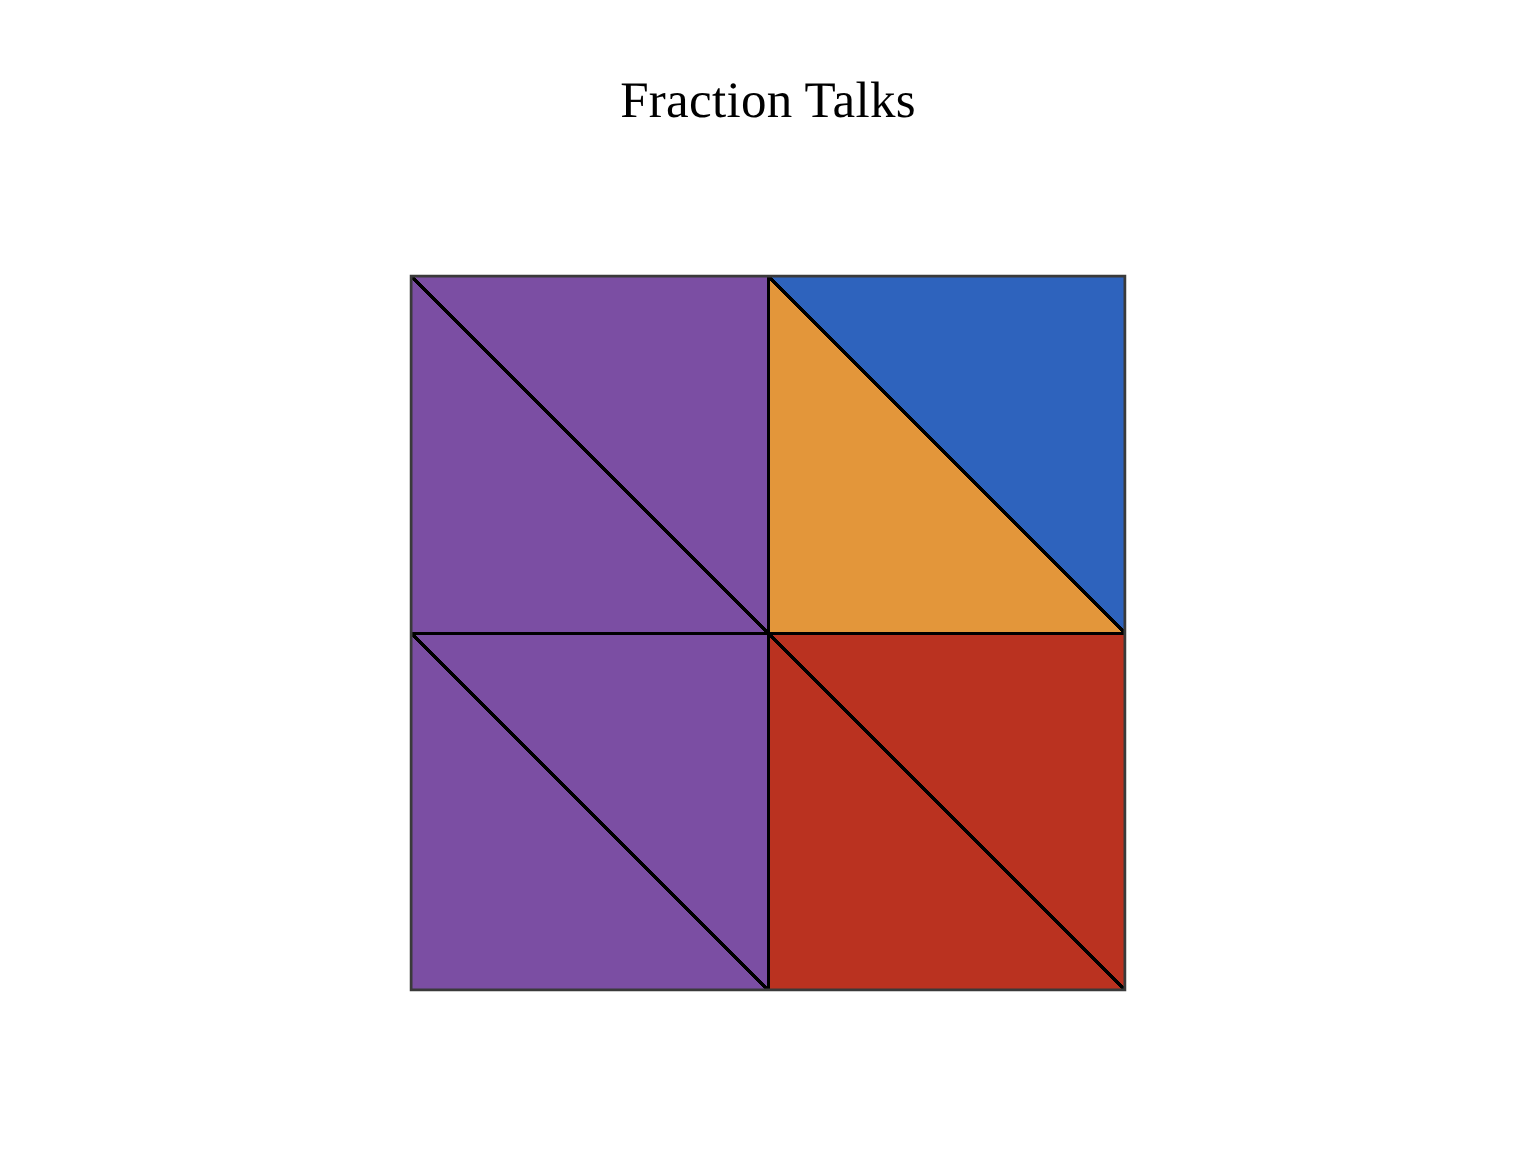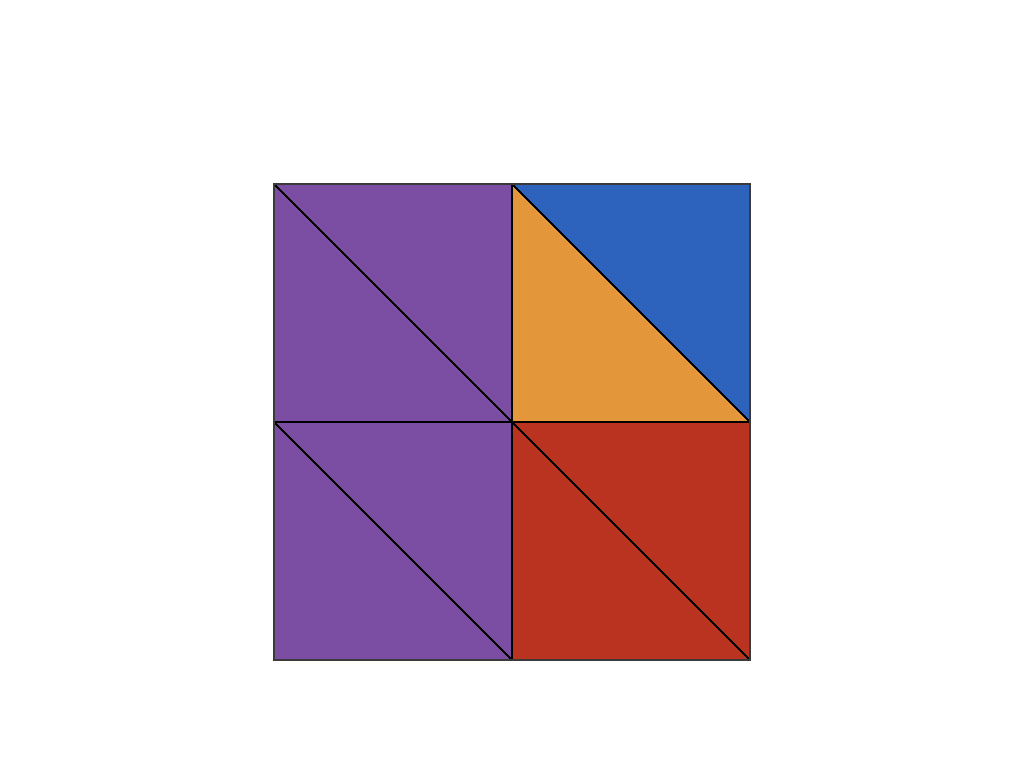--- a/index.html
+++ b/index.html
@@ -52,20 +52,21 @@
     display: block;
     width: 478px;
     height: 478px;
   }
 </style>
 </head>
 <body>
 
 <div id="slide" style="background: rgb(255, 255, 255);">
 
+  <div id="slide-title">Fraction Talks</div>
 
   <div id="figure-wrap" style="left: 273px; top: 183px; width: 478px; height: 478px;">
     <svg id="fraction-figure" viewBox="0 0 478 478" xmlns="http://www.w3.org/2000/svg" style="width: 478px; height: 478px;">
 
       <polygon points="1,1 239,1 239,239" class="q-tl-upper" fill="#7B4EA3"></polygon>
       <polygon points="1,1 239,239 1,239" class="q-tl-lower" fill="#7B4EA3"></polygon>
 
       <polygon points="239,1 477,1 477,239" class="q-tr-upper" fill="#2E63BD"></polygon>
       <polygon points="239,1 477,239 239,239" class="q-tr-lower" fill="#E3963A"></polygon>
 

